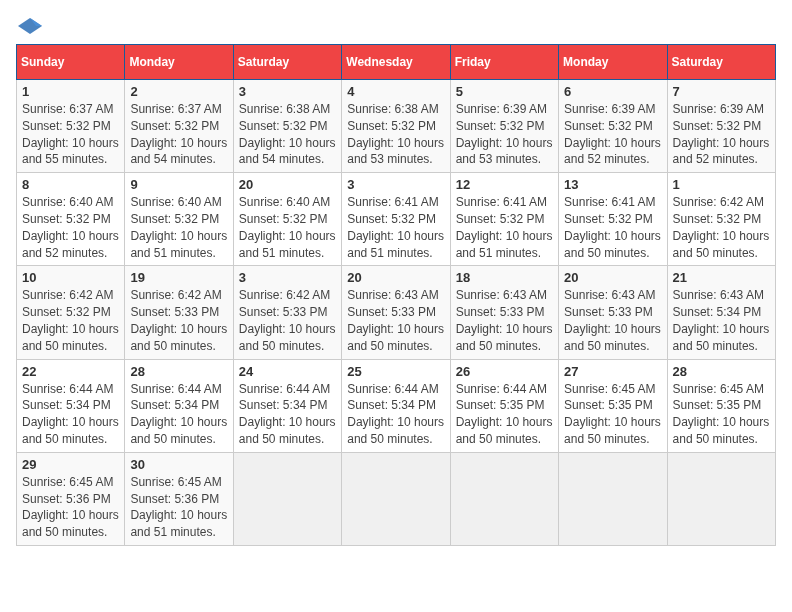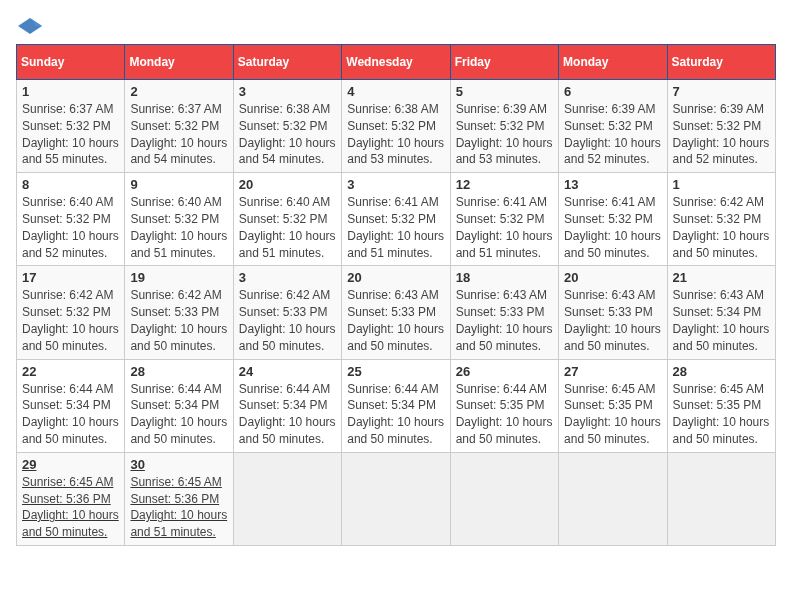--- a/index.html
+++ b/index.html
@@ -86,21 +86,20 @@
     .day-info {
       font-size: 12px;
       line-height: 1.4;
       color: #444;
     }
     td.empty {
       background: #f0f0f0 !important;
     }
     tbody tr:last-child td {
       height: 70px;
-      text-decoration: underline;
     }
   </style>
 </head>
 <body>
 
 <div class="header-area">
   <div class="logo">
     <svg class="logo-icon" viewBox="0 0 28 20" xmlns="http://www.w3.org/2000/svg">
       <polygon points="14,2 26,10 14,18 2,10" fill="#2a6db5" opacity="0.85"></polygon>
       <polygon points="14,2 26,10 20,10" fill="#4a90d9" opacity="0.9"></polygon>
@@ -241,21 +240,21 @@
         <span class="day-number">1</span>
         <div class="day-info">
           Sunrise: 6:42 AM<br>
           Sunset: 5:32 PM<br>
           Daylight: 10 hours and 50 minutes.
         </div>
       </td>
       </tr>
       <tr>
         <td>
-        <span class="day-number">17</span>
+        <span class="day-number">10</span>
         <div class="day-info">
           Sunrise: 6:42 AM<br>
           Sunset: 5:32 PM<br>
           Daylight: 10 hours and 50 minutes.
         </div>
       </td>
         <td>
         <span class="day-number">19</span>
         <div class="day-info">
           Sunrise: 6:42 AM<br>

